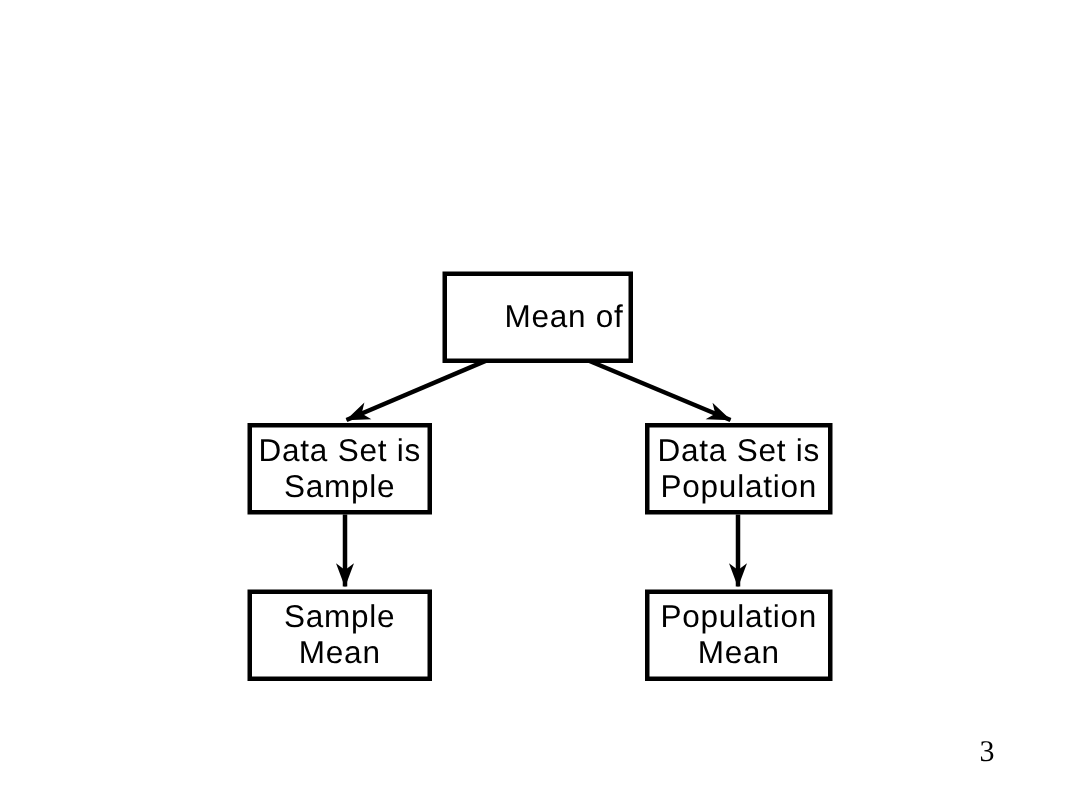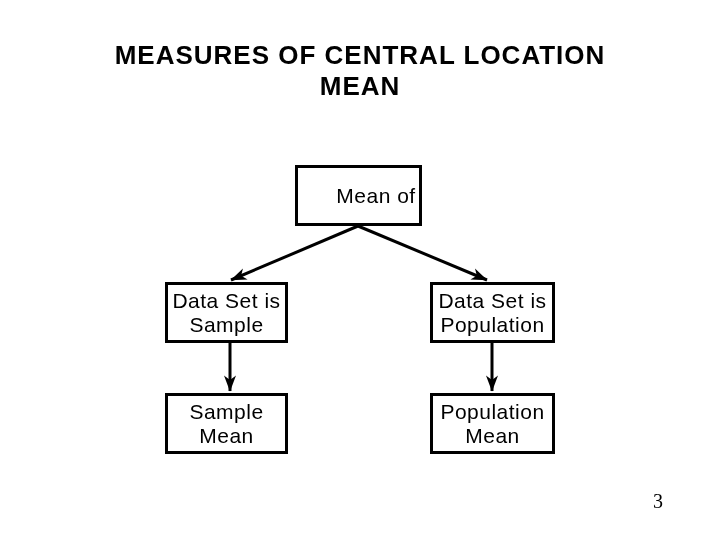--- a/index.html
+++ b/index.html
@@ -43,44 +43,40 @@
     display: flex;
     flex-direction: column;
     align-items: center;
     justify-content: center;
     text-align: center;
     font-size: 21px;
     line-height: 24px;
     letter-spacing: 0.5px;
     color: #000000;
   }
-  .box-root        { left: 295px; top: 165px; width: 127px; height: 61px; padding-left: 35px; }
+  .box-root        { left: 295px; top: 181px; width: 127px; height: 61px; padding-left: 35px; }
   .box-mid-left    { left: 165px; top: 282px; width: 123px; height: 61px; }
   .box-mid-right   { left: 430px; top: 282px; width: 125px; height: 61px; }
   .box-bottom-left { left: 165px; top: 393px; width: 123px; height: 61px; }
   .box-bottom-right{ left: 430px; top: 393px; width: 125px; height: 61px; }
   .page-number {
     position: absolute;
     top: 491px;
     right: 57px;
     font-family: "Liberation Serif", serif;
     font-size: 20px;
     line-height: 20px;
     color: #000000;
   }
 </style>
 </head>
 <body>
 
 <div class="slide">
 
-  <div class="title">
-    <div>MEASURES OF CENTRAL LOCATION</div>
-    <div>MEAN</div>
-  </div>
 
   <svg class="arrow-layer" viewBox="0 0 720 540" xmlns="http://www.w3.org/2000/svg" aria-hidden="true">
     <defs>
       <marker id="arrowhead" markerUnits="userSpaceOnUse" markerWidth="18" markerHeight="14" refX="16.5" refY="7" orient="auto">
         <path d="M1,1 L17,7 L1,13 L5.5,7 Z" fill="#000000"></path>
       </marker>
     </defs>
     <line x1="358" y1="226" x2="231" y2="280" stroke="#000000" stroke-width="3" marker-end="url(#arrowhead)"></line>
     <line x1="358" y1="226" x2="487" y2="280" stroke="#000000" stroke-width="3" marker-end="url(#arrowhead)"></line>
     <line x1="230" y1="341" x2="230" y2="391" stroke="#000000" stroke-width="3" marker-end="url(#arrowhead)"></line>

